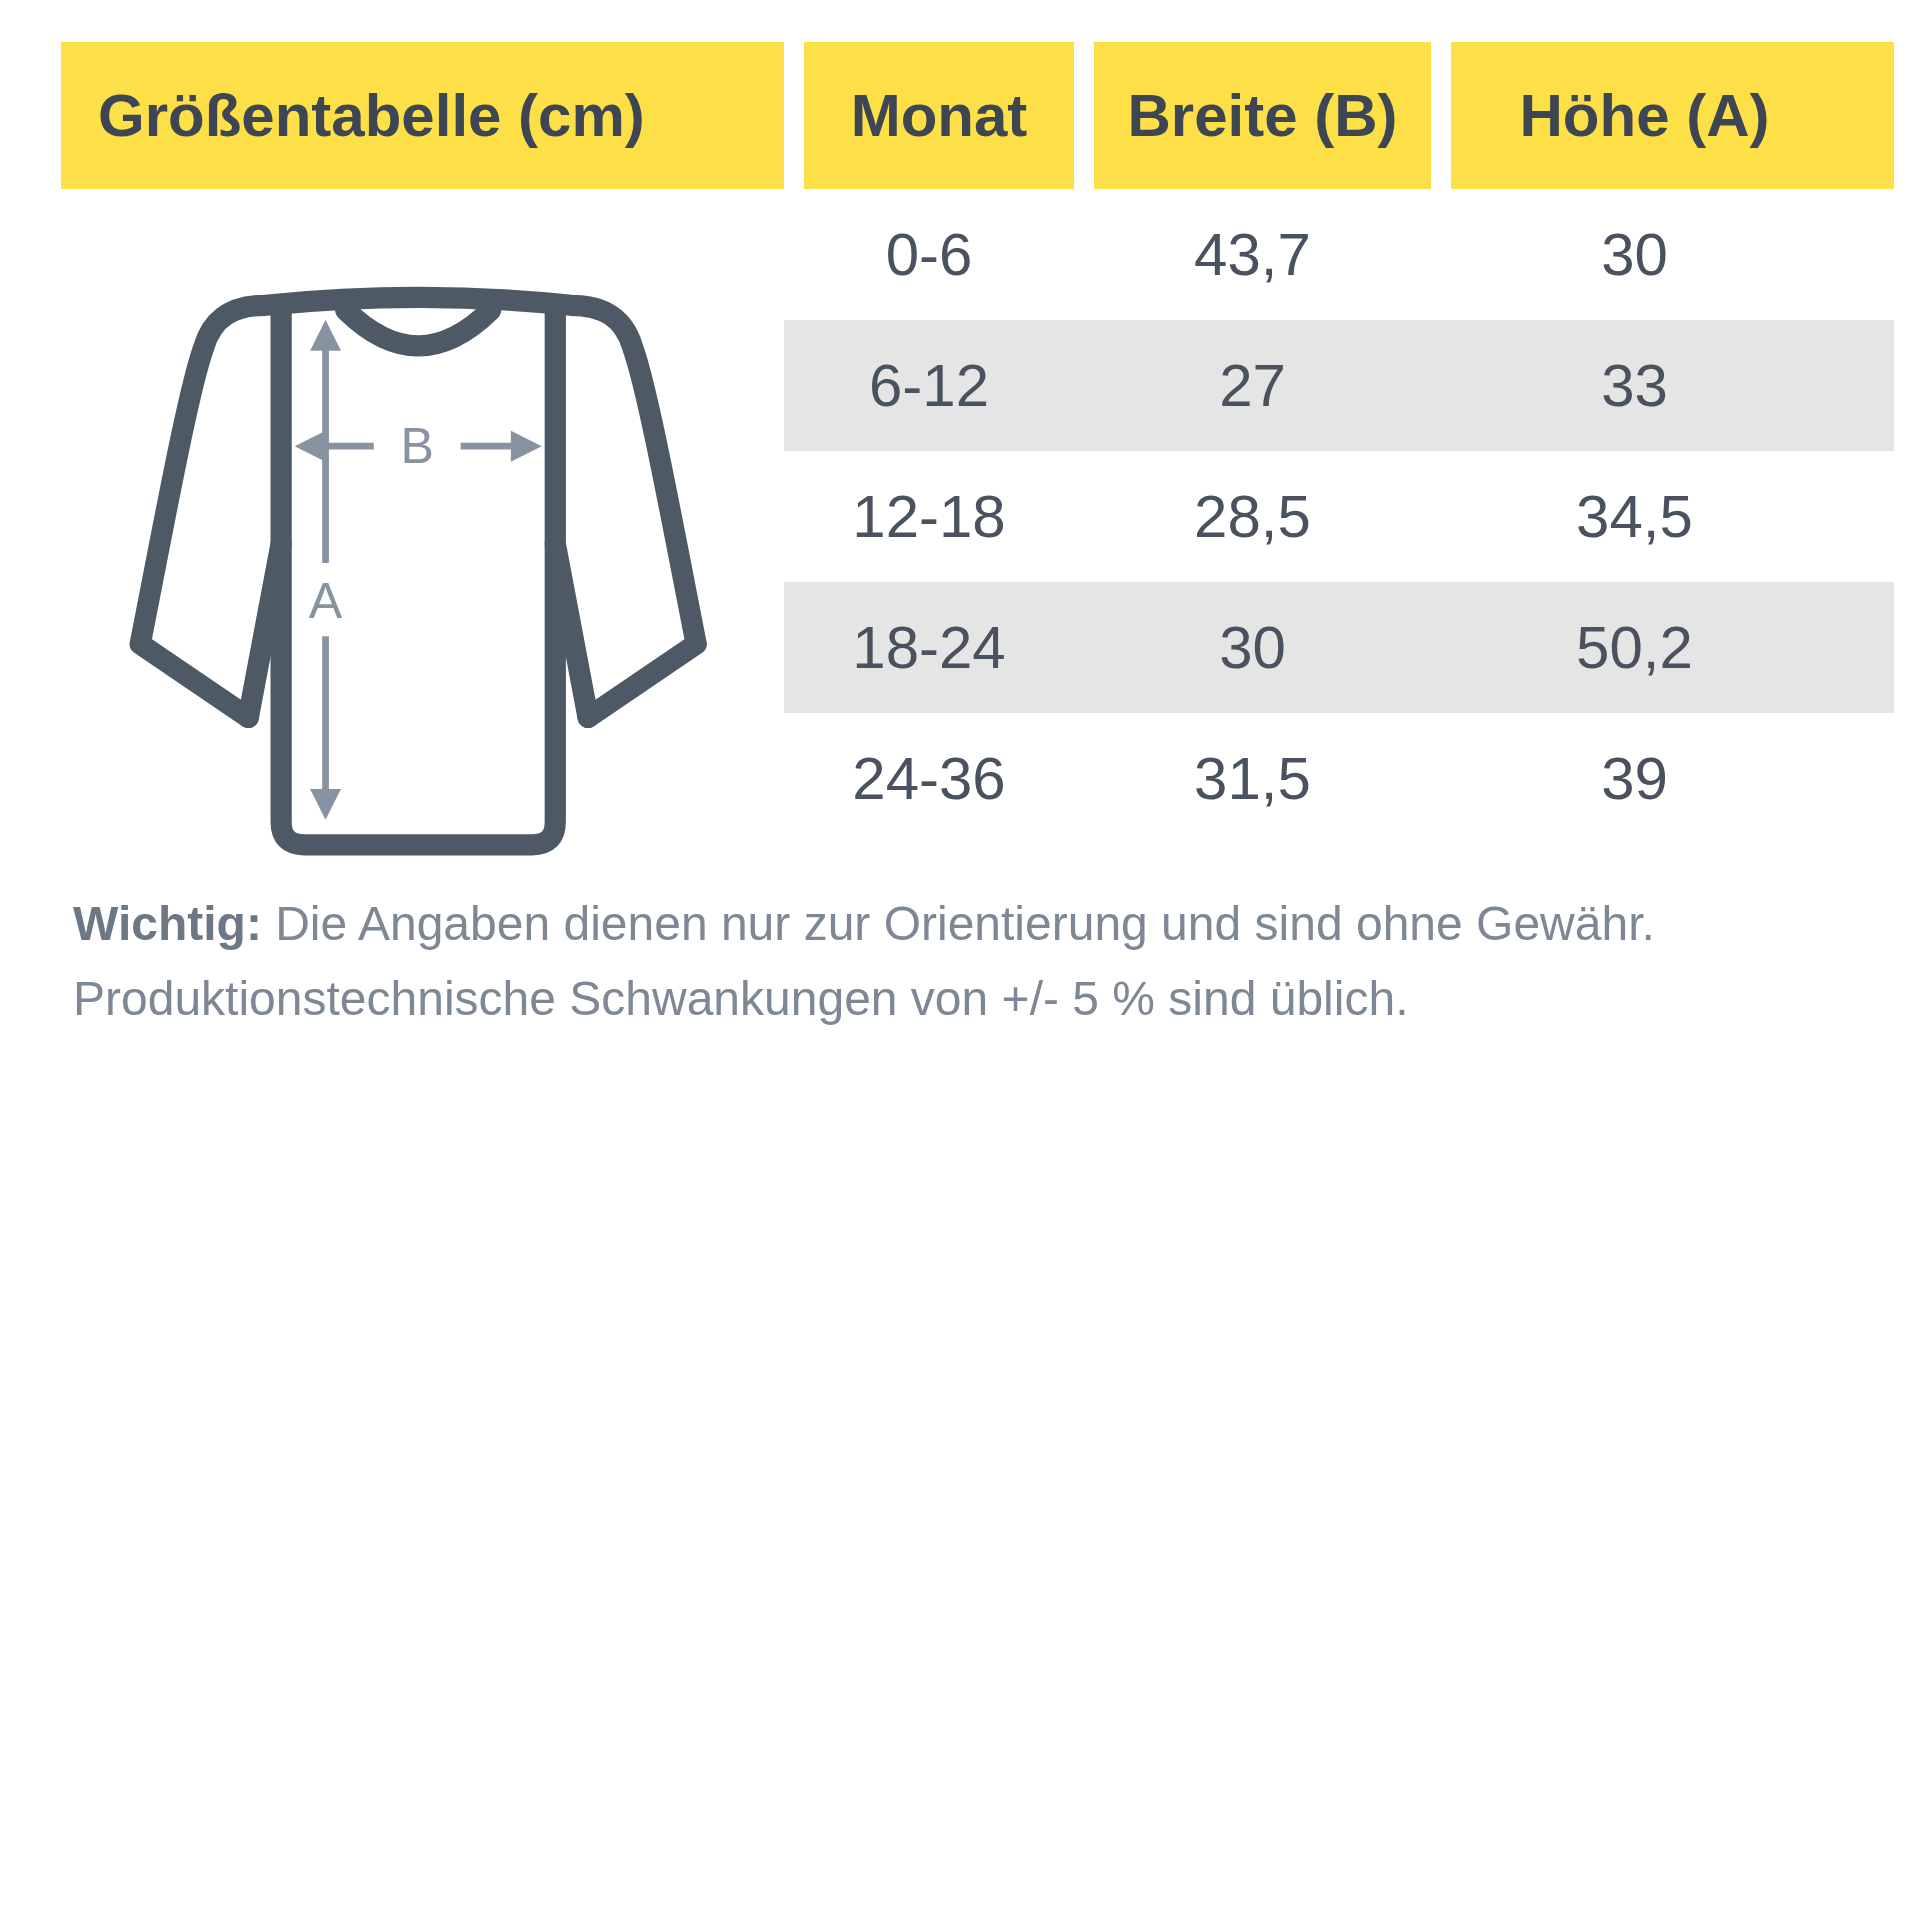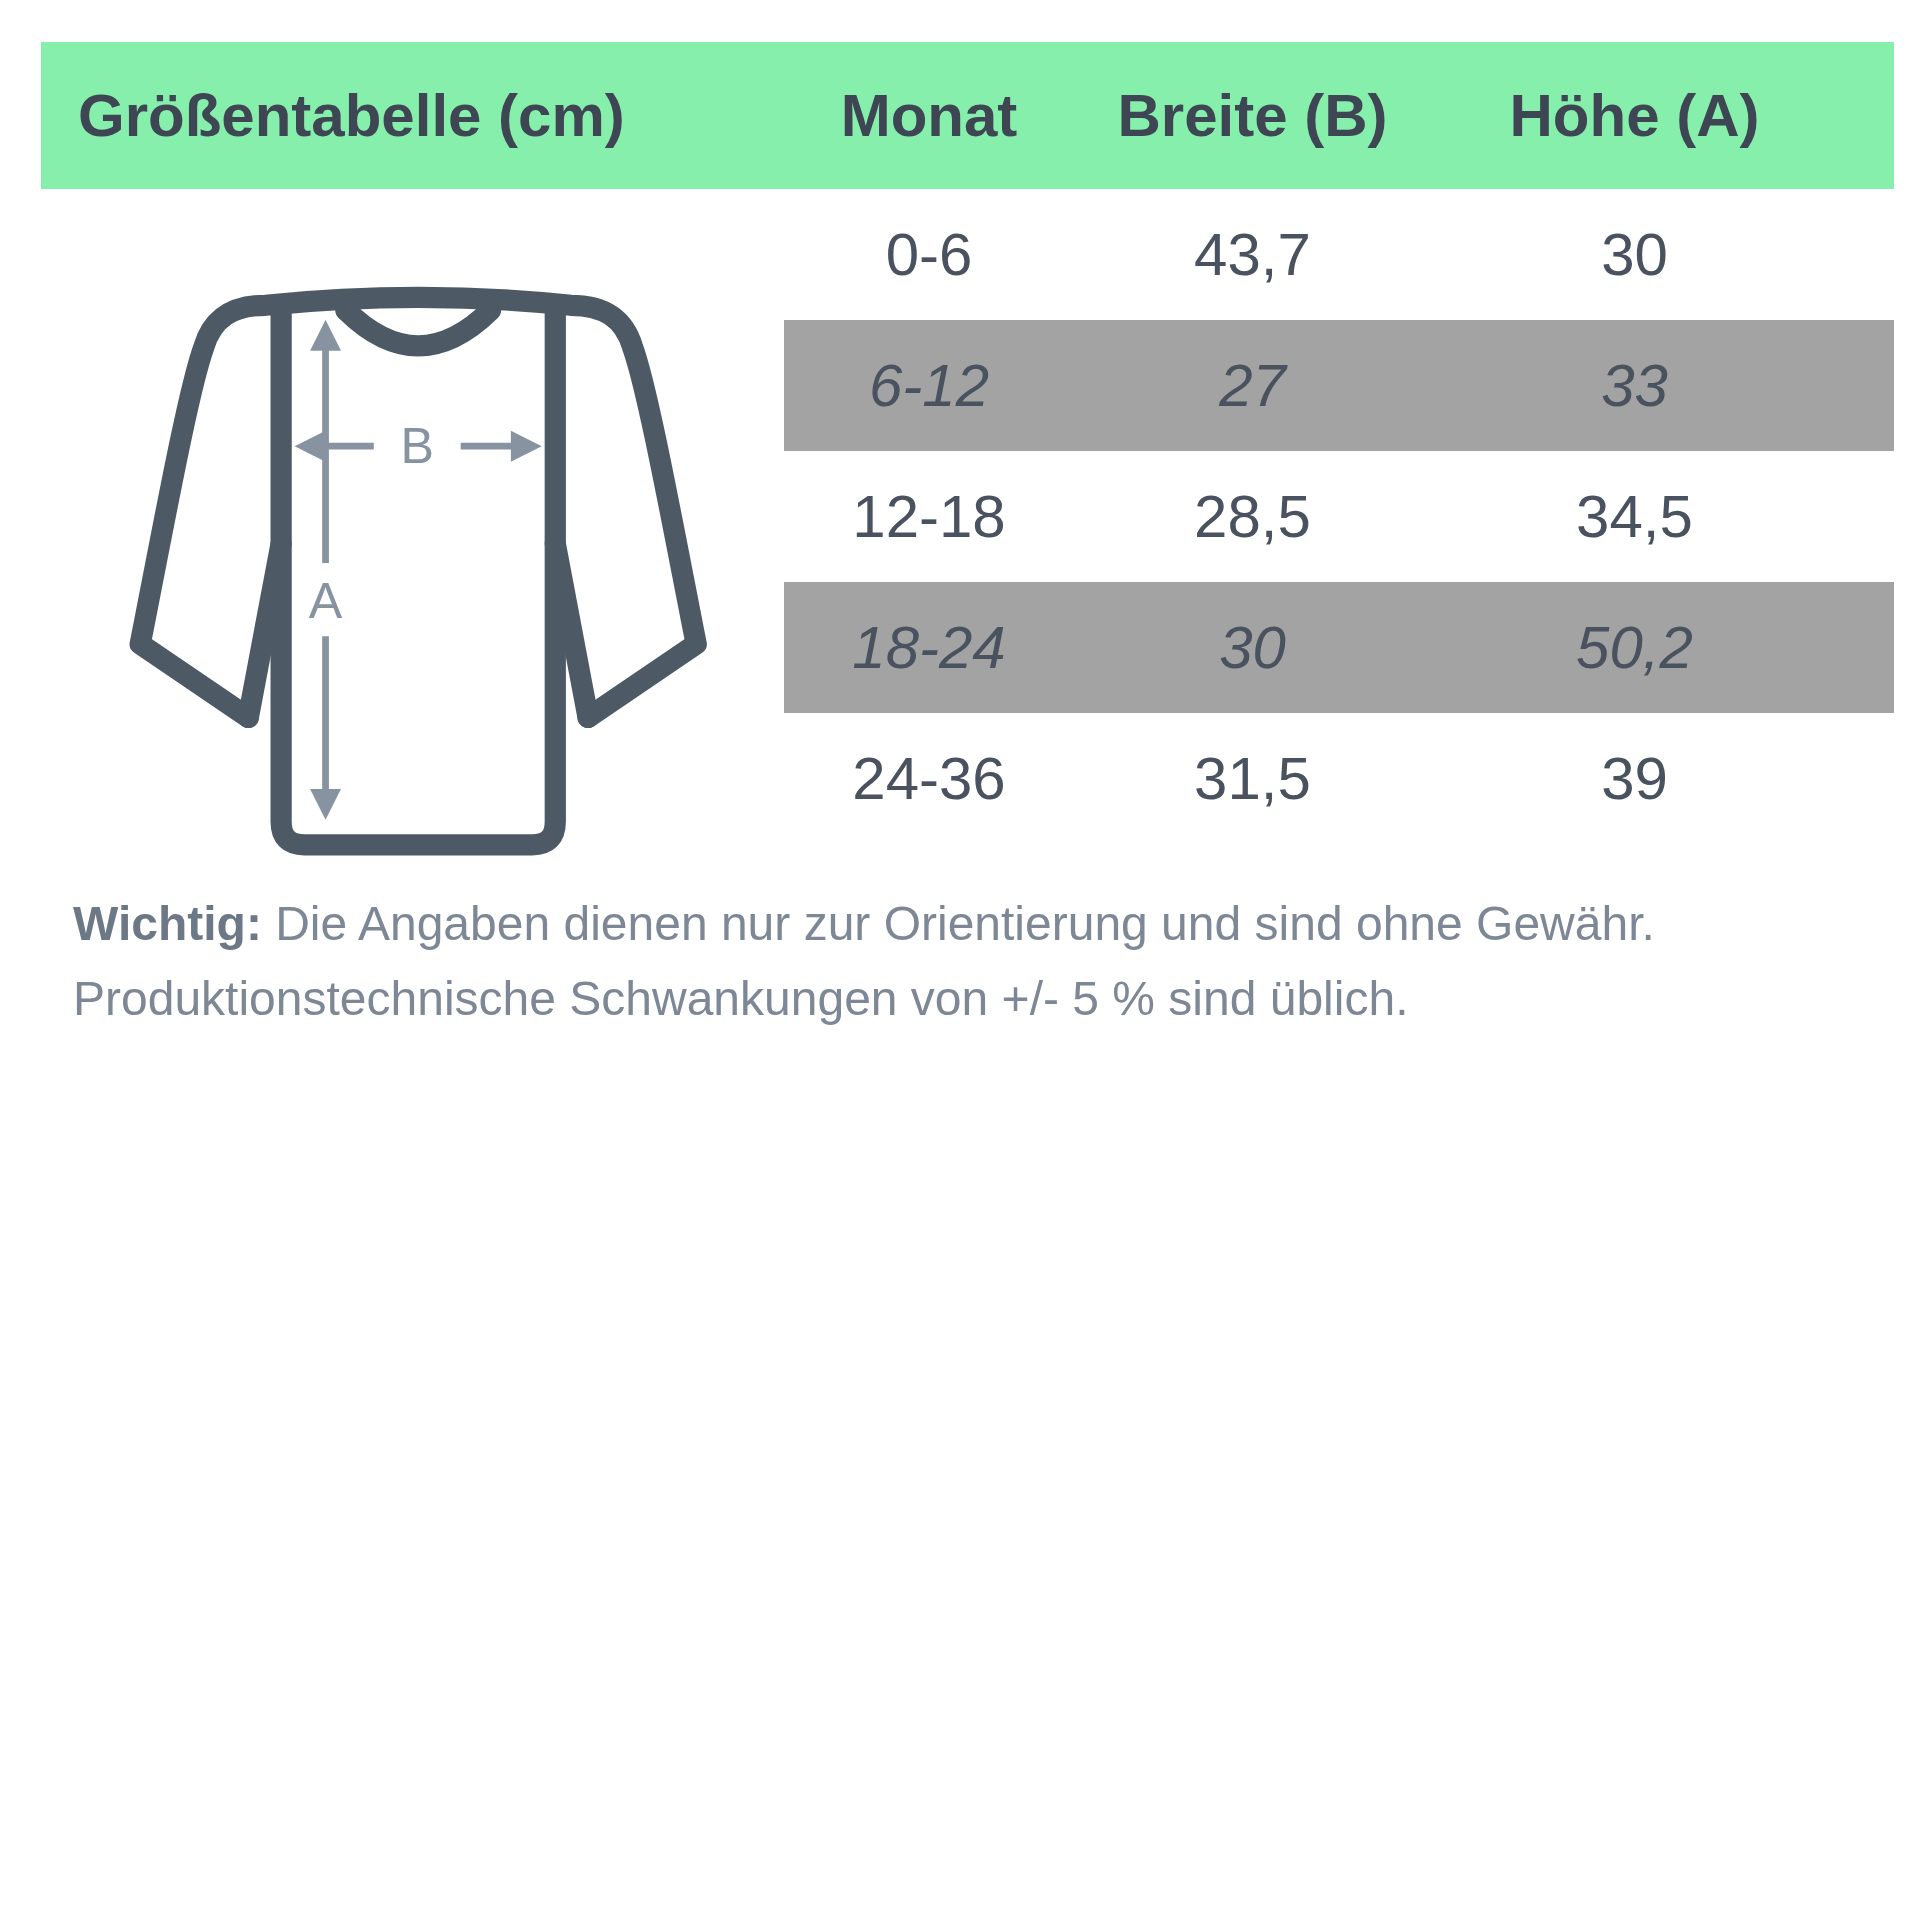--- a/index.html
+++ b/index.html
@@ -14,27 +14,27 @@
     grid-template-columns:743px 290px 357px 463px;
     grid-template-rows:147px 131px 131px 131px 131px 131px;
     width:1854px;
   }
   .cell{
     display:flex;align-items:center;justify-content:center;
     font-size:60px;color:#4a5260;
   }
   .cell.col-hoehe{padding-right:56px;box-sizing:border-box;}
   .cell.head{
-    background:#86efac;color:#3e4654;font-weight:bold;
+    background:#fde047;color:#3e4654;font-weight:bold;margin-left:20px;
   }
   .cell.title-cell{
     justify-content:flex-start;padding-left:37px;box-sizing:border-box;
     font-size:60px;
   }
-  .cell.alt{background:#a3a3a3;font-style:italic;}
+  .cell.alt{background:#e5e5e5;}
   .cell.blank{background:#ffffff;}
   .shirt-wrap{
     position:absolute;left:82px;top:285px;width:628px;height:584px;
   }
   .note{
     position:absolute;left:73px;top:886px;width:1796px;
     font-size:48px;line-height:75px;color:#7d8795;
   }
   .note p{margin:0;}
   .note .lead{font-weight:bold;color:#6d7887;}

